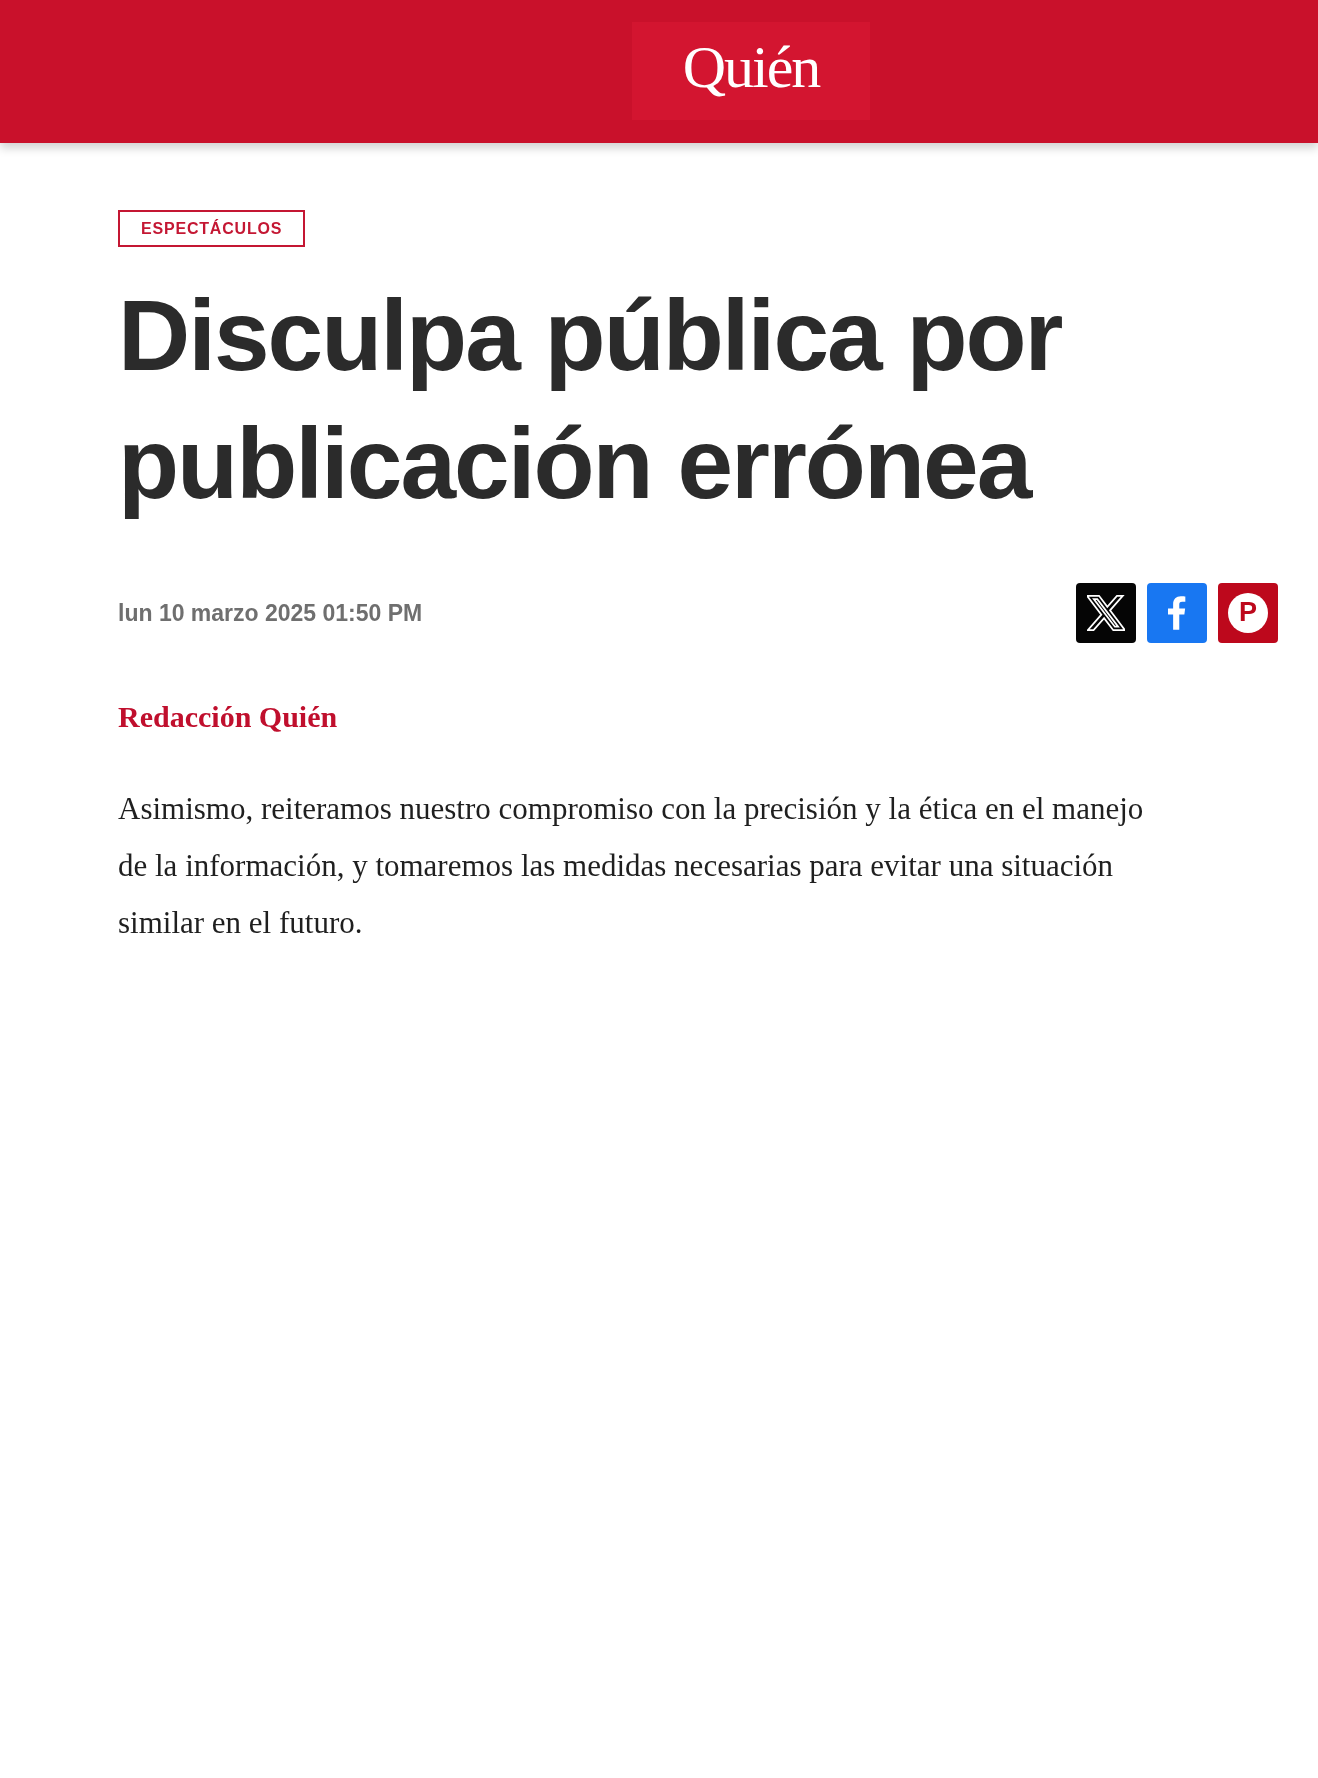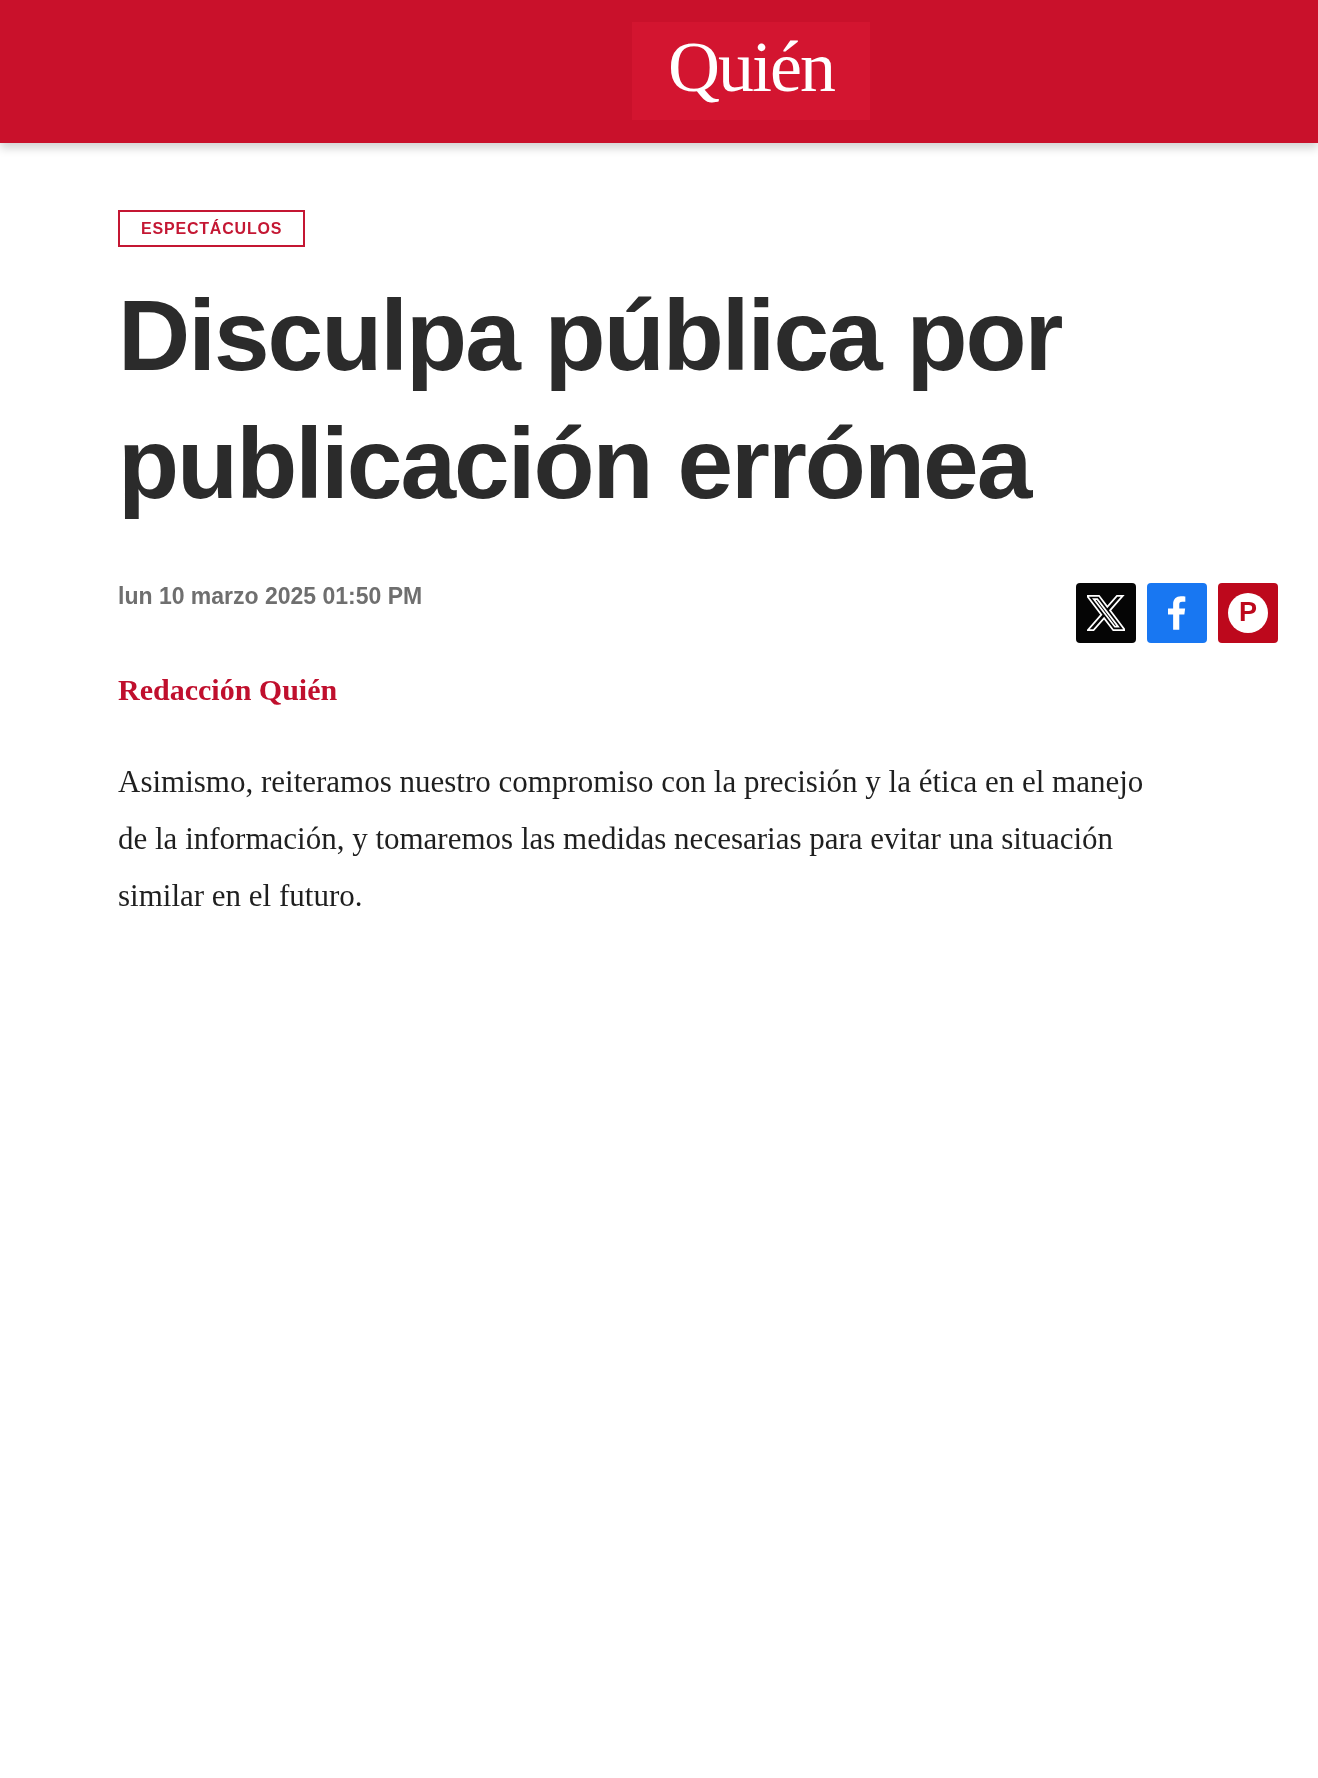--- a/index.html
+++ b/index.html
@@ -25,21 +25,21 @@
     width: 238px;
     height: 98px;
     background: #D31530;
     display: flex;
     align-items: center;
     justify-content: center;
     cursor: pointer;
   }
   .logo-text {
     font-family: "Liberation Serif", serif;
-    font-size: 72px;
+    font-size: 60px;
     line-height: 84px;
     color: #ffffff;
     letter-spacing: -2px;
     transform: translateY(-4px);
   }
 
   
   .content {
     width: 1160px;
     margin-left: 118px;
@@ -69,20 +69,21 @@
     margin-top: 20px;
     max-width: 1100px;
     font-size: 26px;
     line-height: 45px;
     color: #6c6c6c;
   }
   .meta-row {
     margin-top: 56px;
     width: 1160px;
     display: flex;
+    align-items: center;
     justify-content: space-between;
     gap: 20px;
   }
   .date {
     font-size: 23px;
     font-weight: bold;
     color: #6f6f6f;
   }
   .share {
     display: flex;
@@ -110,21 +111,21 @@
     justify-content: center;
   }
   .pin-p {
     color: #BD081C;
     font-size: 27px;
     font-weight: bold;
     font-family: "Liberation Sans", sans-serif;
     transform: translateY(-1px);
   }
   .author {
-    margin-top: 30px;
+    margin-top: 57px;
     font-family: "Liberation Serif", serif;
     font-size: 30px;
     font-weight: bold;
     color: #C00F2D;
     cursor: pointer;
     display: inline-block;
   }
   .body-text {
     margin-top: 46px;
   }

